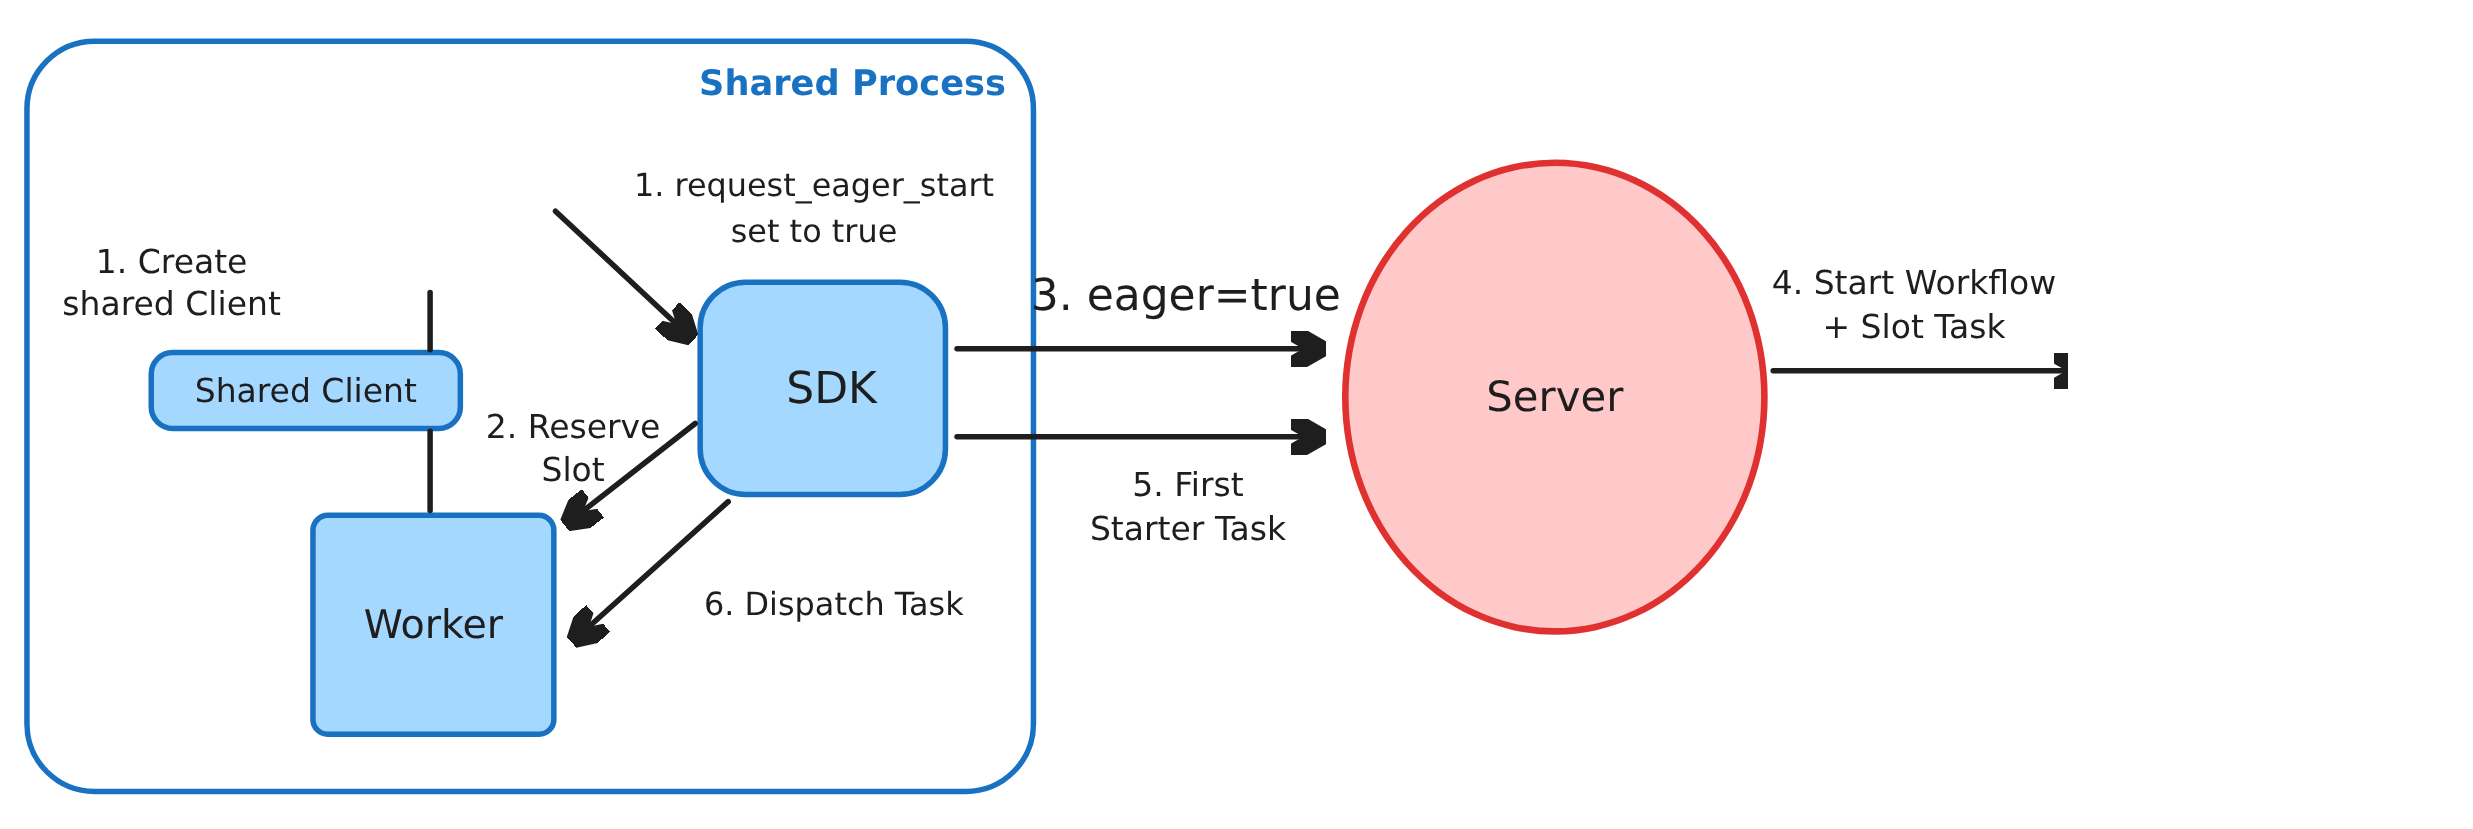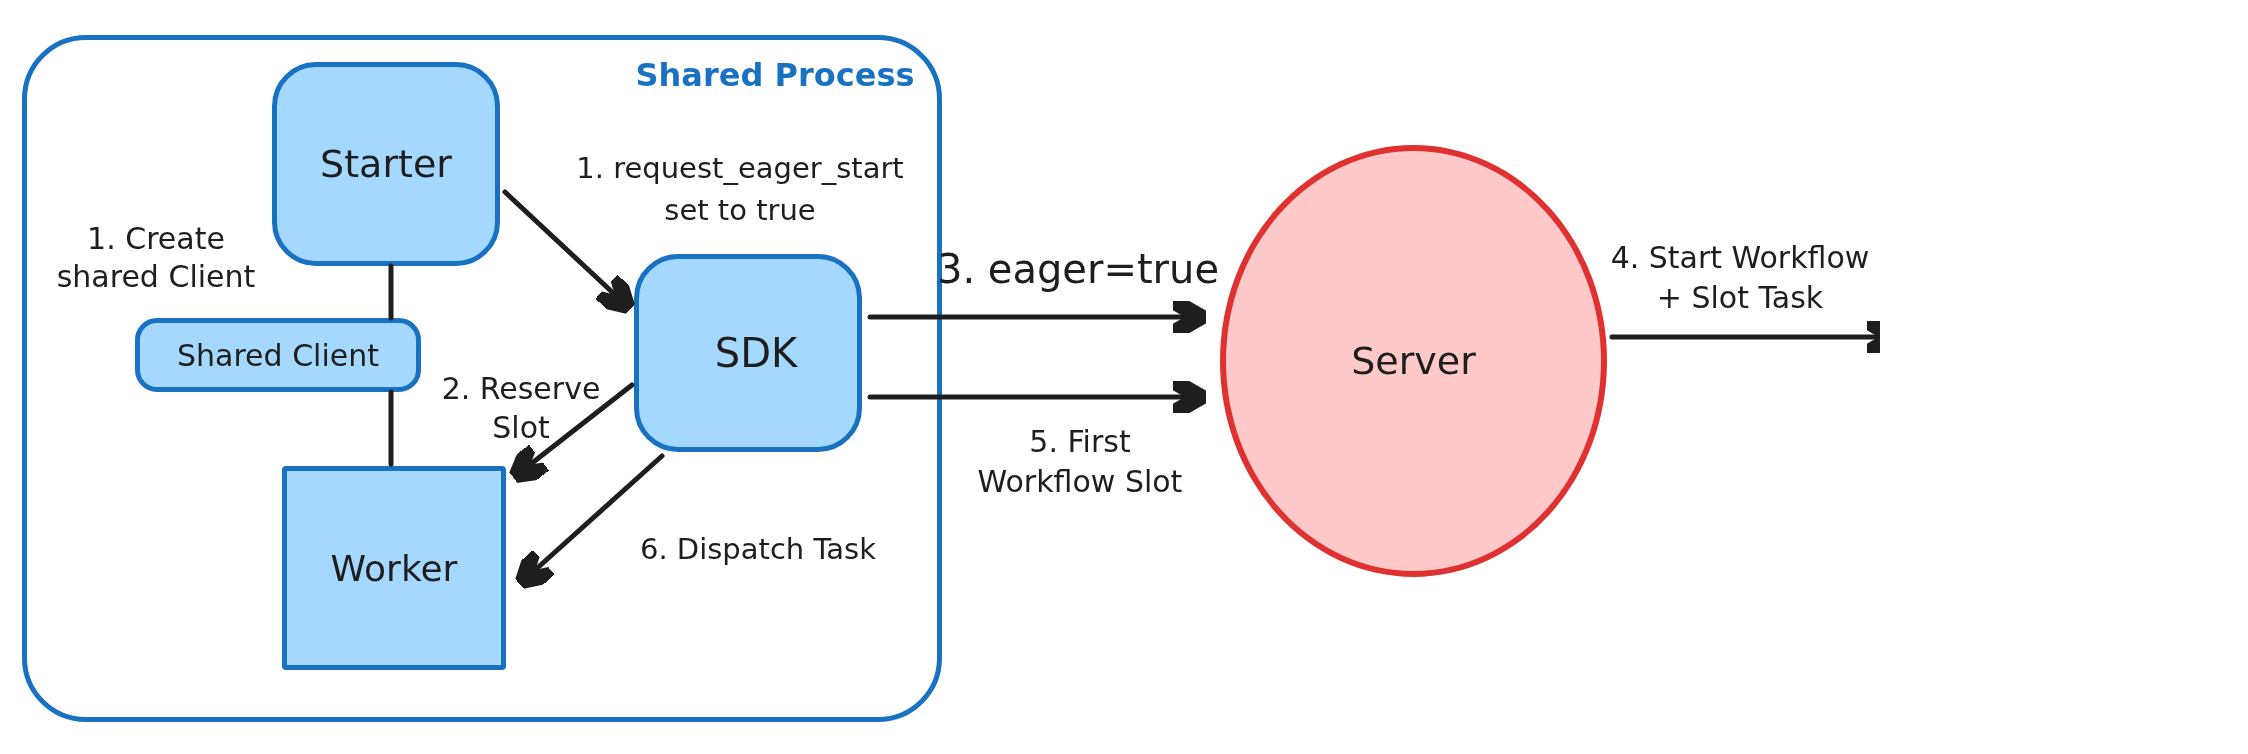--- a/index.html
+++ b/index.html
@@ -18,21 +18,21 @@
   }
   
   .node{
     position:absolute;display:flex;align-items:center;justify-content:center;
     box-sizing:border-box;text-align:center;
   }
   .node-blue{background:#a5d8ff;border:5px solid #1971c2;}
   .node-red{background:#ffc9c9;border:6px solid #e03131;}
   .starter{left:272px;top:62px;width:228px;height:204px;border-radius:44px;font-size:38px;}
   .shared-client{left:135px;top:318px;width:286px;height:74px;border-radius:22px;font-size:30px;}
-  .worker{left:282px;top:466px;width:224px;height:204px;border-radius:4px;font-size:36px;}
+  .worker{left:282px;top:466px;width:224px;height:204px;border-radius:16px;font-size:36px;}
   .sdk{left:634px;top:254px;width:228px;height:198px;border-radius:44px;font-size:40px;padding-left:16px;}
   .server{left:1220px;top:145px;width:387px;height:432px;border-radius:50%;font-size:38px;text-align:center;}
   .db{left:1906px;top:195px;width:308px;height:336px;border-radius:58px;font-size:40px;align-items:center;}
   
   .note{
     position:absolute;transform:translate(-50%,-50%);text-align:center;
     white-space:nowrap;color:#1e1e1e;
   }
   .note-create{left:156px;top:258px;font-size:30px;line-height:38px;}
   .note-request{left:740px;top:189px;font-size:29px;line-height:42px;}
@@ -48,23 +48,20 @@
   .connectors path{fill:none;stroke:#1e1e1e;stroke-width:5;stroke-linecap:round;}
 </style>
 </head>
 <body>
 
 <div class="canvas">
 
   <div class="process-box"></div>
   <div class="process-title">Shared Process</div>
 
-  <div class="node node-blue starter">
-    <span>Starter</span>
-  </div>
   <div class="node node-blue shared-client">
     <span>Shared Client</span>
   </div>
   <div class="node node-blue worker">
     <span>Worker</span>
   </div>
   <div class="node node-blue sdk">
     <span>SDK</span>
   </div>
   <div class="node node-red server">
@@ -86,21 +83,21 @@
     <div>2. Reserve</div>
     <div>Slot</div>
   </div>
   <div class="note note-eager">3. eager=true</div>
   <div class="note note-start">
     <div>4. Start Workflow</div>
     <div>+ Slot Task</div>
   </div>
   <div class="note note-first">
     <div>5. First</div>
-    <div>Workflow Slot</div>
+    <div>Starter Task</div>
   </div>
   <div class="note note-dispatch">6. Dispatch Task</div>
 
   <svg class="connectors" viewBox="0 0 2248 754" xmlns="http://www.w3.org/2000/svg" aria-hidden="true">
     <defs>
       <marker id="arrowhead" viewBox="0 0 10 10" refX="8.2" refY="5" markerWidth="6.5" markerHeight="6.5" orient="auto-start-reverse">
         <path d="M1.5,1 L8.5,5 L1.5,9" fill="none" stroke="#1e1e1e" stroke-width="1.8" stroke-linecap="round" stroke-linejoin="round"></path>
       </marker>
     </defs>
     <path d="M391,266 L391,318"></path>

